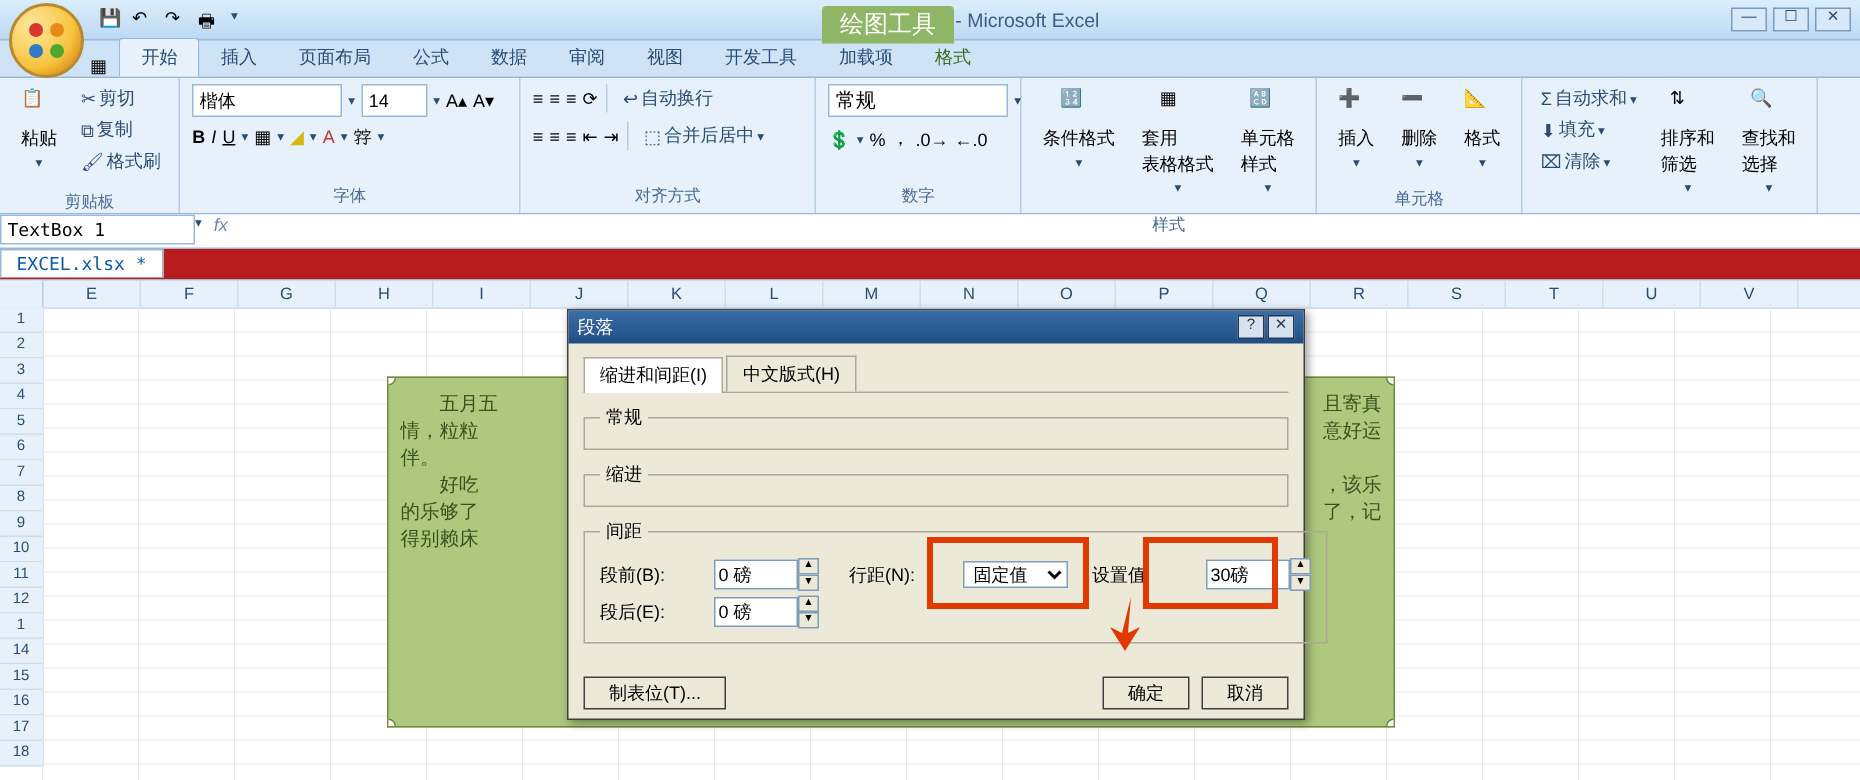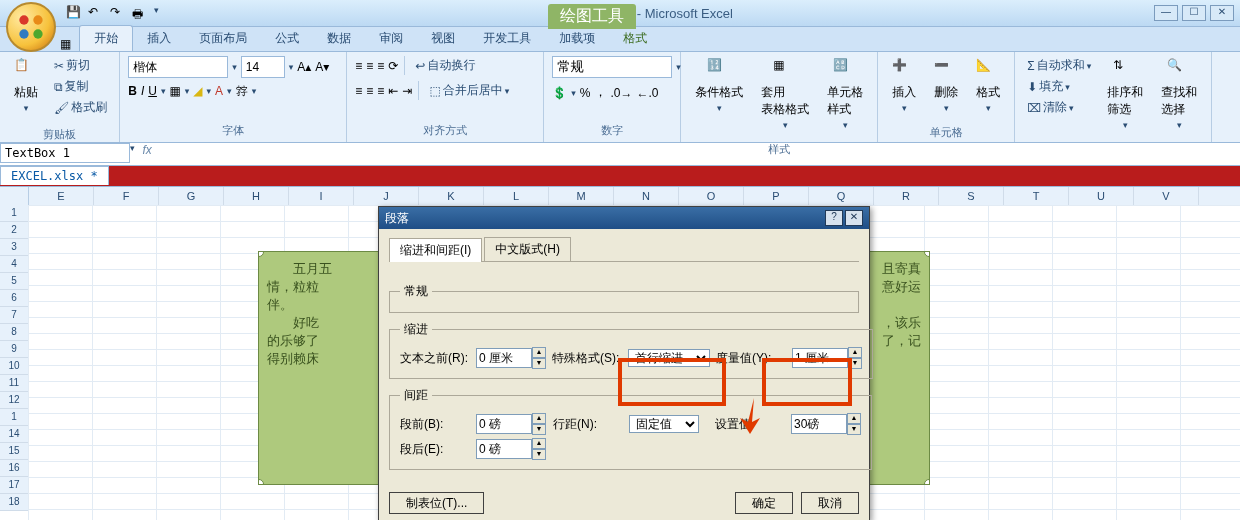--- a/index.html
+++ b/index.html
@@ -48,21 +48,21 @@
   .rh{width:28px;height:16px;background:#e7f1fb;border-bottom:1px solid #d0dce9;border-right:1px solid #b7cde4;text-align:center;font-size:10px;color:#2a4d73;line-height:16px}
   .grid{position:absolute;left:28px;top:18px;right:0;bottom:0;background-image:linear-gradient(to right,#e2ebf4 1px,transparent 1px),linear-gradient(to bottom,#e2ebf4 1px,transparent 1px);background-size:64px 16px}
   .textbox{position:absolute;left:258px;top:64px;width:654px;height:216px;background:#aec97d;border:1px solid #6c8a44;padding:8px;color:#3a521f;font-size:13px;line-height:18px;overflow:hidden}
   .handle{position:absolute;width:8px;height:8px;background:#fff;border:1px solid #6c8a44;border-radius:50%}
 
   .dialog{position:absolute;left:378px;top:206px;width:490px;background:#ece9d8;border:1px solid #404040;box-shadow:2px 2px 6px rgba(0,0,0,.4);z-index:10}
   .dlg-title{height:22px;background:linear-gradient(#3a6ea5,#1f4e86);color:#fff;padding:0 6px;display:flex;align-items:center;justify-content:space-between;font-size:12px}
   .dlg-close{display:flex;gap:2px}
   .dlg-close span{width:16px;height:14px;background:#d7e2ee;color:#223a58;border:1px solid #223a58;text-align:center;font-size:10px;line-height:12px}
   .dlg-body{padding:8px 10px}
-  .dlg-tabs{display:flex;border-bottom:1px solid #aca899;margin-bottom:21px}
+  .dlg-tabs{display:flex;border-bottom:1px solid #aca899;margin-bottom:8px}
   .dlg-tab{padding:3px 10px;border:1px solid #aca899;border-bottom:none;background:#ece9d8;margin-right:2px;font-size:12px}
   .dlg-tab.active{background:#fff;position:relative;top:1px}
   fieldset{border:1px solid #aca899;margin:0 0 8px 0;padding:6px 10px}
   legend{font-size:12px;padding:0 4px}
   .frow{display:flex;align-items:center;gap:6px;margin:3px 0;font-size:12px}
   .frow label{min-width:70px}
   .dd{border:1px solid #7f9db9;background:#fff;height:18px;font-size:12px;padding:0 2px}
   .dd.sm{width:70px}.dd.md{width:82px}
   .spin{display:flex;align-items:center}
   .spin input{width:50px;height:18px;border:1px solid #7f9db9;font-size:12px;padding:0 2px}
@@ -382,54 +382,34 @@
         <div class="dlg-tab active">缩进和间距(I)</div>
         <div class="dlg-tab">中文版式(H)</div>
       </div>
 
       <fieldset>
         <legend>常规</legend>
       </fieldset>
 
       <fieldset>
         <legend>缩进</legend>
-        <div class="frow">
-          <label>文本之前(R):</label>
-          <div class="spin">
-              <input value="0 厘米" style="">
-              <div class="ar">
-                <span>▲</span>
-                <span>▼</span>
-              </div>
-            </div>
-          <label>特殊格式(S):</label>
-          <select class="dd md"><option>首行缩进</option></select>
-          <label>度量值(Y):</label>
-          <div class="spin">
-              <input value="1 厘米" style="">
-              <div class="ar">
-                <span>▲</span>
-                <span>▼</span>
-              </div>
-            </div>
-        </div>
       </fieldset>
 
       <fieldset>
         <legend>间距</legend>
         <div class="frow">
           <label>段前(B):</label>
           <div class="spin">
               <input value="0 磅" style="">
               <div class="ar">
                 <span>▲</span>
                 <span>▼</span>
               </div>
             </div>
-          <label style="margin-left:1px">行距(N):</label>
+          <label style="margin-left:14px">行距(N):</label>
           <select class="dd sm"><option>固定值</option></select>
           <label style="margin-left:10px">设置值</label>
           <div class="spin">
               <input value="30磅" style="">
               <div class="ar">
                 <span>▲</span>
                 <span>▼</span>
               </div>
             </div>
         </div>

